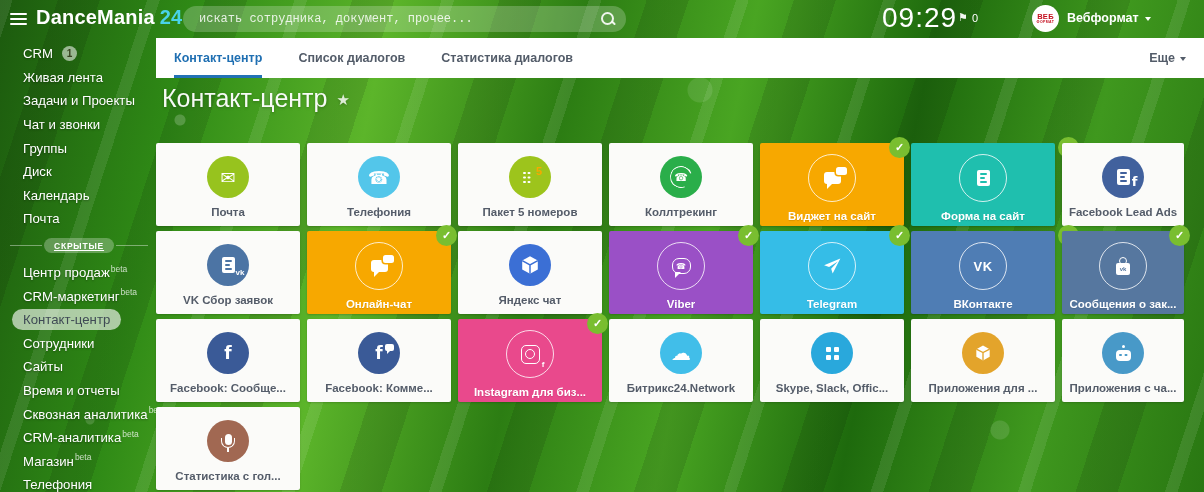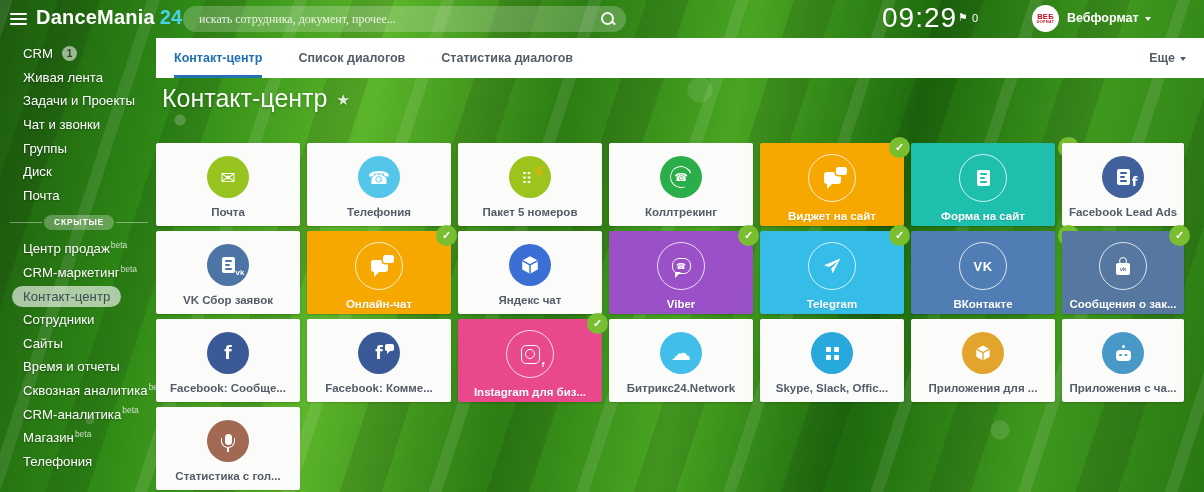--- a/index.html
+++ b/index.html
@@ -21,21 +21,21 @@
   
   .topbar{position:absolute;left:0;top:0;width:100%;height:38px;}
   .hamburger{position:absolute;left:10px;top:13px;width:17px;height:12px;cursor:pointer;}
   .hamburger i{display:block;height:2px;background:#fff;margin-bottom:3px;border-radius:1px;}
   .logo{position:absolute;left:36px;top:6px;font-size:20px;font-weight:700;color:#fff;letter-spacing:.2px;}
   .logo .accent{margin-left:5px;}
   .search{position:absolute;left:183px;top:6px;width:443px;height:26px;}
   .search input{
     width:100%;height:100%;box-sizing:border-box;border:none;outline:none;border-radius:13px;
     background:rgba(255,255,255,.22);padding:0 34px 0 16px;font-size:12px;color:#fff;
-    font-family:Liberation Serif, serif;
+    font-family:Liberation Mono, monospace;
   }
   .search input::placeholder{color:rgba(255,255,255,.85);}
   .mag{position:absolute;right:12px;top:6px;width:9px;height:9px;border:2px solid rgba(255,255,255,.9);border-radius:50%;}
   .mag::after{content:"";position:absolute;left:8px;top:8px;width:5px;height:2px;background:rgba(255,255,255,.9);transform:rotate(45deg);border-radius:1px;}
   .clock{position:absolute;left:882px;top:2px;font-size:28px;font-weight:300;color:#fff;letter-spacing:1px;cursor:pointer;}
   .notif{position:absolute;left:958px;top:11px;color:#fff;font-size:11px;display:flex;align-items:center;gap:4px;cursor:pointer;}
   .notif .fl{font-size:11px;opacity:.95;}
   .avatar{
     position:absolute;left:1032px;top:5px;width:27px;height:27px;border-radius:50%;background:#fff;
     display:flex;flex-direction:column;align-items:center;justify-content:center;cursor:pointer;line-height:1;
@@ -50,21 +50,21 @@
   .sidebar li{height:23.6px;display:flex;align-items:center;padding-left:23px;font-size:13.2px;
     text-shadow:0 1px 2px rgba(0,0,0,.35);cursor:pointer;white-space:nowrap;}
   .badge{display:inline-flex;align-items:center;justify-content:center;min-width:15px;height:15px;margin-left:9px;
     border-radius:8px;background:rgba(255,255,255,.55);color:#37421f;font-size:10px;font-weight:700;text-shadow:none;}
   .beta{font-size:8.5px;color:rgba(255,255,255,.75);vertical-align:super;margin-left:1px;text-shadow:none;position:relative;top:-4px;}
   .pill{background:rgba(255,255,255,.62);color:#3f4a55;text-shadow:none;border-radius:12px;
     padding:3px 11px;margin-left:-11px;font-size:13.2px;}
   .divider{display:flex;align-items:center;height:26px;padding:0 8px 0 10px;margin:2px 0;}
   .divider .line{flex:1;height:1px;background:rgba(255,255,255,.4);}
   .divider .dlabel{margin:0 2px;background:rgba(255,255,255,.28);border-radius:9px;padding:2.5px 10px;
-    font-size:8.5px;font-weight:700;letter-spacing:.8px;color:#fff;}
+    font-size:8.5px;font-weight:700;letter-spacing:.8px;color:#fff;text-decoration:underline;}
   
   .tabbar{position:absolute;left:156px;top:38px;right:0;height:40px;background:#fff;display:flex;align-items:center;padding:0 18px;box-sizing:border-box;}
   .tab{height:100%;display:flex;align-items:center;margin-right:36px;font-size:12.5px;font-weight:600;color:#535c69;
     border-bottom:3px solid transparent;padding-top:3px;box-sizing:border-box;cursor:pointer;}
   .tab.active{color:#1f6fb2;border-bottom-color:#2272b5;}
   .more{margin-left:auto;font-size:12.5px;font-weight:600;color:#535c69;display:flex;align-items:center;gap:5px;cursor:pointer;}
   
   .ptitle{position:absolute;left:162px;top:84px;color:rgba(255,255,255,.96);font-size:25px;font-weight:400;
     text-shadow:0 1px 3px rgba(0,0,0,.25);display:flex;align-items:center;}
   .ptitle .star{font-size:15px;opacity:.85;margin-left:9px;margin-top:3px;}
@@ -166,20 +166,23 @@
     <li>
         <span>Чат и звонки</span>
       </li>
     <li>
         <span>Группы</span>
       </li>
     <li>
         <span>Диск</span>
       </li>
     <li>
+        <span>Календарь</span>
+      </li>
+    <li>
         <span>Почта</span>
       </li>
   </ul>
   <div class="divider">
     <span class="line"></span>
     <span class="dlabel">СКРЫТЫЕ</span>
     <span class="line"></span>
   </div>
   <ul>
     <li>

